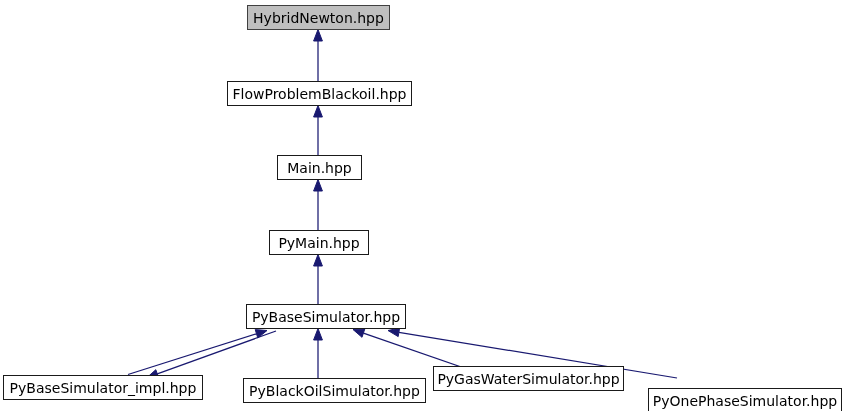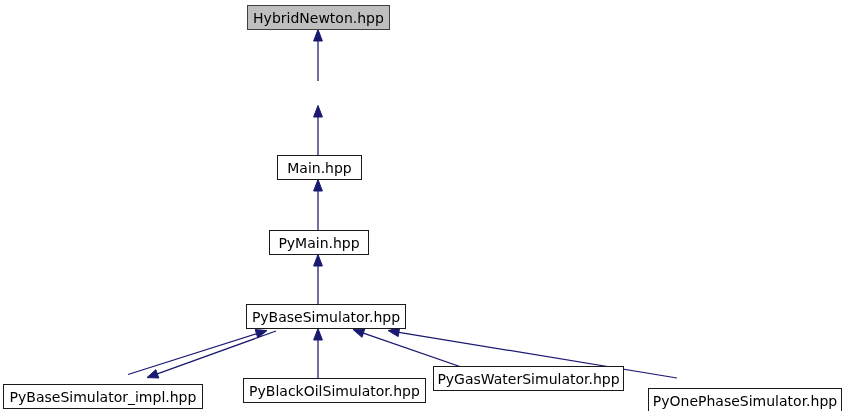--- a/index.html
+++ b/index.html
@@ -49,21 +49,21 @@
   .node.highlighted {
     background: #bfbfbf;
     border-color: #404040;
     cursor: default;
   }
   .n-hybrid   { left: 247px; top: 5px;   width: 143px; }
   .n-flow     { left: 227px; top: 81px;  width: 185px; }
   .n-main     { left: 277px; top: 155px; width: 85px;  }
   .n-pymain   { left: 269px; top: 230px; width: 100px; }
   .n-pybase   { left: 246px; top: 304px; width: 160px; text-align: center; }
-  .n-impl     { left: 3px;   top: 384px; width: 200px; }
+  .n-impl     { left: 3px;   top: 375px; width: 200px; }
   .n-blackoil { left: 227px; top: 378px; width: 183px; margin-left: 16px; }
   .n-gaswater { left: 433px; top: 366px; width: 191px; }
   .n-onephase { left: 648px; top: 378px; width: 194px; margin-top: 10px; }
 </style>
 </head>
 <body>
 
 <div class="canvas">
 
   <svg class="edges" viewBox="0 0 847 411" xmlns="http://www.w3.org/2000/svg">
@@ -110,20 +110,21 @@
 
     <g>
       <line x1="677" y1="378" x2="398.9" y2="332.3"></line>
       <polygon points="388,330.5 399.6,328 398.2,336.6"></polygon>
     </g>
 
   </svg>
 
   <div class="node highlighted n-hybrid">HybridNewton.hpp</div>
 
+  <a class="node n-flow">FlowProblemBlackoil.hpp</a>
 
   <a class="node n-pymain">PyMain.hpp</a>
 
   <a class="node n-main">Main.hpp</a>
 
   <a class="node n-pybase">PyBaseSimulator.hpp</a>
 
   <a class="node n-impl">PyBaseSimulator_impl.hpp</a>
 
   <a class="node n-blackoil">PyBlackOilSimulator.hpp</a>

